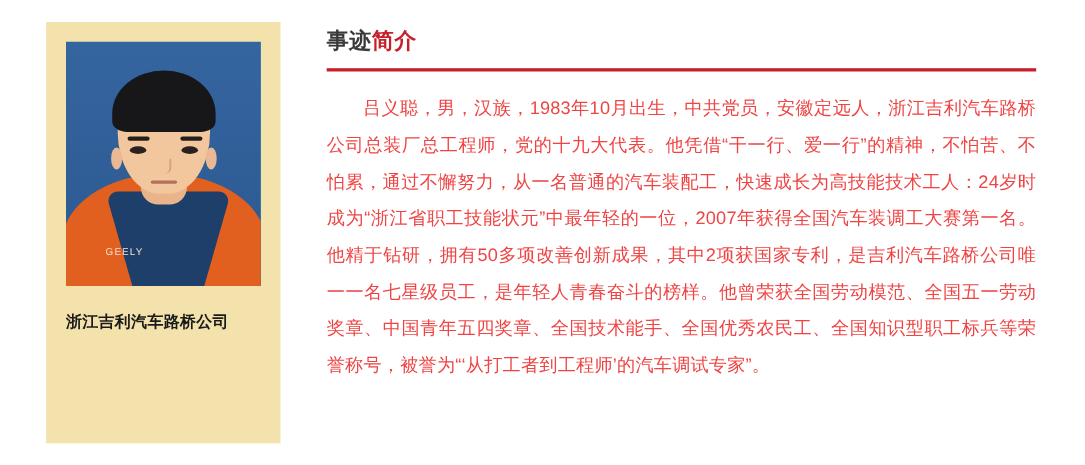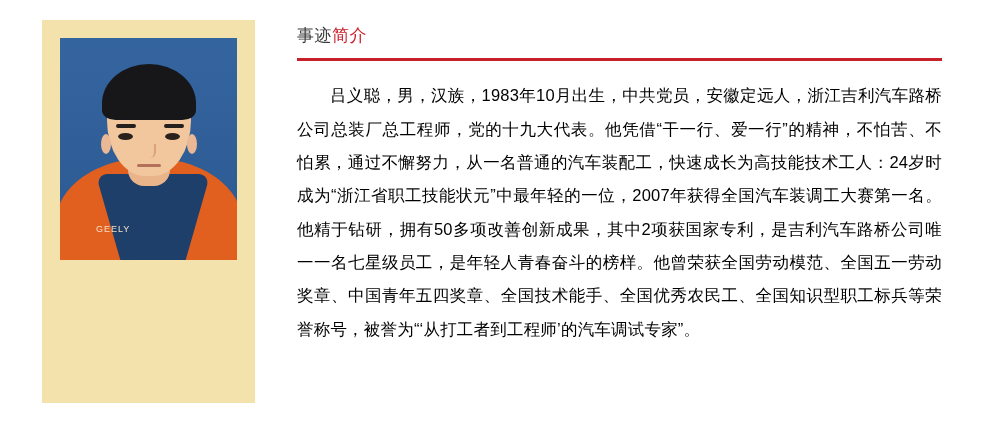--- a/index.html
+++ b/index.html
@@ -187,38 +187,38 @@
   .profile-caption div { white-space: nowrap; }
 
   
   .content {
     flex: 1 1 auto;
     padding: 26px 44px 20px 42px;
     box-sizing: border-box;
     min-width: 0;
   }
   .section-title {
-    font-size: 17px;
-    font-weight: normal;
+    font-size: 20px;
+    font-weight: bold;
     line-height: 1.2;
     margin: 0 0 4px 0;
     letter-spacing: 0.5px;
   }
   .title-dark { color: #3a3a3a; }
   .title-accent { color: #c8202a; }
   .title-rule {
     width: 100%;
     height: 3px;
     background: #c8202a;
     margin: 12px 0 18px 0;
   }
   .body-text {
     font-size: 16.5px;
     line-height: 2.02;
-    color: #000000;
+    color: #ef4444;
     text-align: justify;
     text-justify: inter-ideograph;
     text-indent: 2em;
     letter-spacing: 0.2px;
   }
 </style>
 </head>
 <body>
 
 <div class="page">
@@ -236,20 +236,21 @@
       <div class="hair"></div>
       <div class="brow-l"></div>
       <div class="brow-r"></div>
       <div class="eye-l"></div>
       <div class="eye-r"></div>
       <div class="nose"></div>
       <div class="mouth"></div>
       <div class="badge">GEELY</div>
     </div>
     <div class="profile-caption">
+      <div>浙江吉利汽车路桥公司</div>
     </div>
   </aside>
 
   <section class="content">
     <h2 class="section-title"><span class="title-dark">事迹</span><span class="title-accent">简介</span></h2>
     <div class="title-rule"></div>
     <p class="body-text">吕义聪，男，汉族，1983年10月出生，中共党员，安徽定远人，浙江吉利汽车路桥公司总装厂总工程师，党的十九大代表。他凭借“干一行、爱一行”的精神，不怕苦、不怕累，通过不懈努力，从一名普通的汽车装配工，快速成长为高技能技术工人：24岁时成为“浙江省职工技能状元”中最年轻的一位，2007年获得全国汽车装调工大赛第一名。他精于钻研，拥有50多项改善创新成果，其中2项获国家专利，是吉利汽车路桥公司唯一一名七星级员工，是年轻人青春奋斗的榜样。他曾荣获全国劳动模范、全国五一劳动奖章、中国青年五四奖章、全国技术能手、全国优秀农民工、全国知识型职工标兵等荣誉称号，被誉为“‘从打工者到工程师’的汽车调试专家”。</p>
   </section>
 
 </div>

